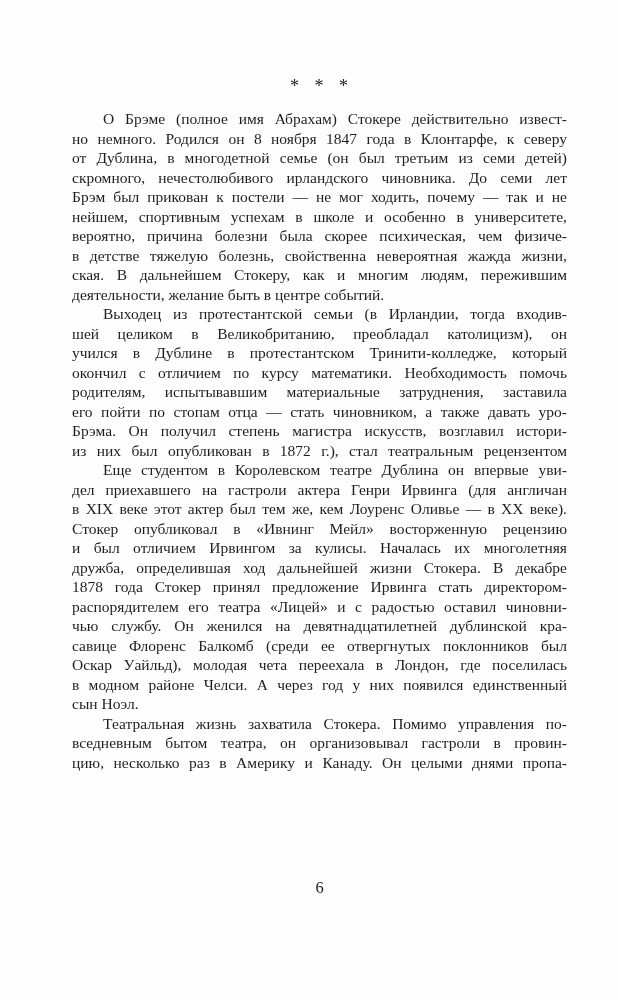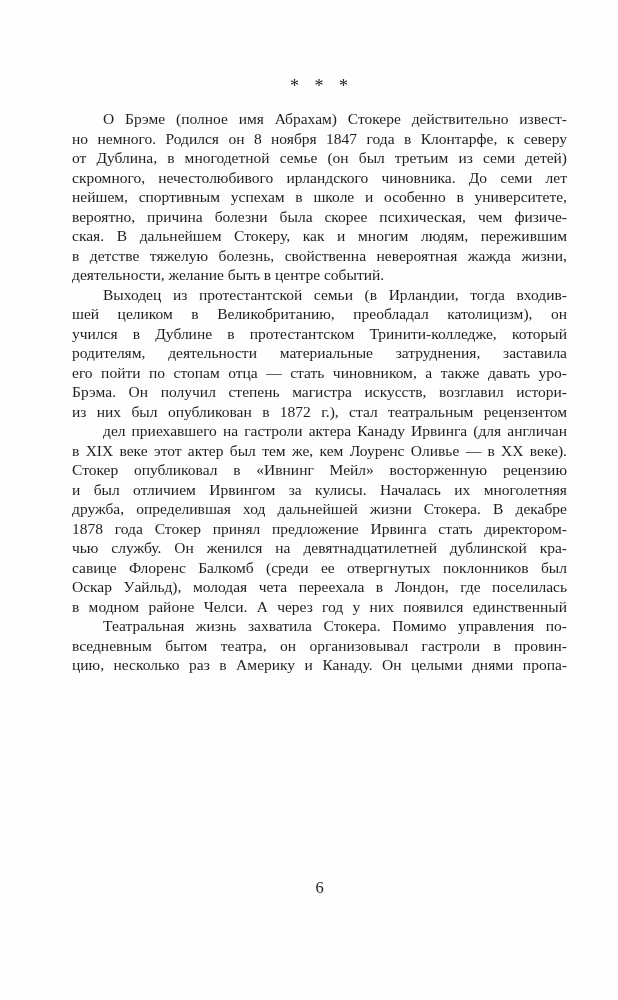--- a/index.html
+++ b/index.html
@@ -57,46 +57,51 @@
 
 <div class="page">
   <div class="textblock">
     <div class="divider">* * *</div>
     <div id="paragraphs">
         <div class="para">
           <div class="line">О Брэме (полное имя Абрахам) Стокере действительно извест-</div>
           <div class="line">но немного. Родился он 8 ноября 1847 года в Клонтарфе, к северу</div>
           <div class="line">от Дублина, в многодетной семье (он был третьим из семи детей)</div>
           <div class="line">скромного, нечестолюбивого ирландского чиновника. До семи лет</div>
+          <div class="line">Брэм был прикован к постели — не мог ходить, почему — так и не</div>
           <div class="line">нейшем, спортивным успехам в школе и особенно в университете,</div>
           <div class="line">вероятно, причина болезни была скорее психическая, чем физиче-</div>
+          <div class="line">в детстве тяжелую болезнь, свойственна невероятная жажда жизни,</div>
           <div class="line">ская. В дальнейшем Стокеру, как и многим людям, пережившим</div>
-          <div class="line">в детстве тяжелую болезнь, свойственна невероятная жажда жизни,</div>
           <div class="line last">деятельности, желание быть в центре событий.</div>
         </div>
         <div class="para">
           <div class="line">Выходец из протестантской семьи (в Ирландии, тогда входив-</div>
           <div class="line">шей целиком в Великобританию, преобладал католицизм), он</div>
           <div class="line">учился в Дублине в протестантском Тринити-колледже, который</div>
-          <div class="line">родителям, деятельности материальные затруднения, заставила</div>
+          <div class="line">окончил с отличием по курсу математики. Необходимость помочь</div>
+          <div class="line">родителям, испытывавшим материальные затруднения, заставила</div>
           <div class="line">его пойти по стопам отца — стать чиновником, а также давать уро-</div>
           <div class="line">Брэма. Он получил степень магистра искусств, возглавил истори-</div>
           <div class="line">из них был опубликован в 1872 г.), стал театральным рецензентом</div>
         </div>
         <div class="para">
-          <div class="line">дел приехавшего на гастроли актера Канаду Ирвинга (для англичан</div>
+          <div class="line">Еще студентом в Королевском театре Дублина он впервые уви-</div>
+          <div class="line">дел приехавшего на гастроли актера Генри Ирвинга (для англичан</div>
           <div class="line">в XIX веке этот актер был тем же, кем Лоуренс Оливье — в XX веке).</div>
           <div class="line">Стокер опубликовал в «Ивнинг Мейл» восторженную рецензию</div>
           <div class="line">и был отличием Ирвингом за кулисы. Началась их многолетняя</div>
           <div class="line">дружба, определившая ход дальнейшей жизни Стокера. В декабре</div>
           <div class="line">1878 года Стокер принял предложение Ирвинга стать директором-</div>
+          <div class="line">распорядителем его театра «Лицей» и с радостью оставил чиновни-</div>
           <div class="line">чью службу. Он женился на девятнадцатилетней дублинской кра-</div>
           <div class="line">савице Флоренс Балкомб (среди ее отвергнутых поклонников был</div>
           <div class="line">Оскар Уайльд), молодая чета переехала в Лондон, где поселилась</div>
           <div class="line">в модном районе Челси. А через год у них появился единственный</div>
+          <div class="line last">сын Ноэл.</div>
         </div>
         <div class="para">
           <div class="line">Театральная жизнь захватила Стокера. Помимо управления по-</div>
           <div class="line">вседневным бытом театра, он организовывал гастроли в провин-</div>
           <div class="line">цию, несколько раз в Америку и Канаду. Он целыми днями пропа-</div>
         </div>
       </div>
   </div>
   <div class="page-number">6</div>
 </div>

